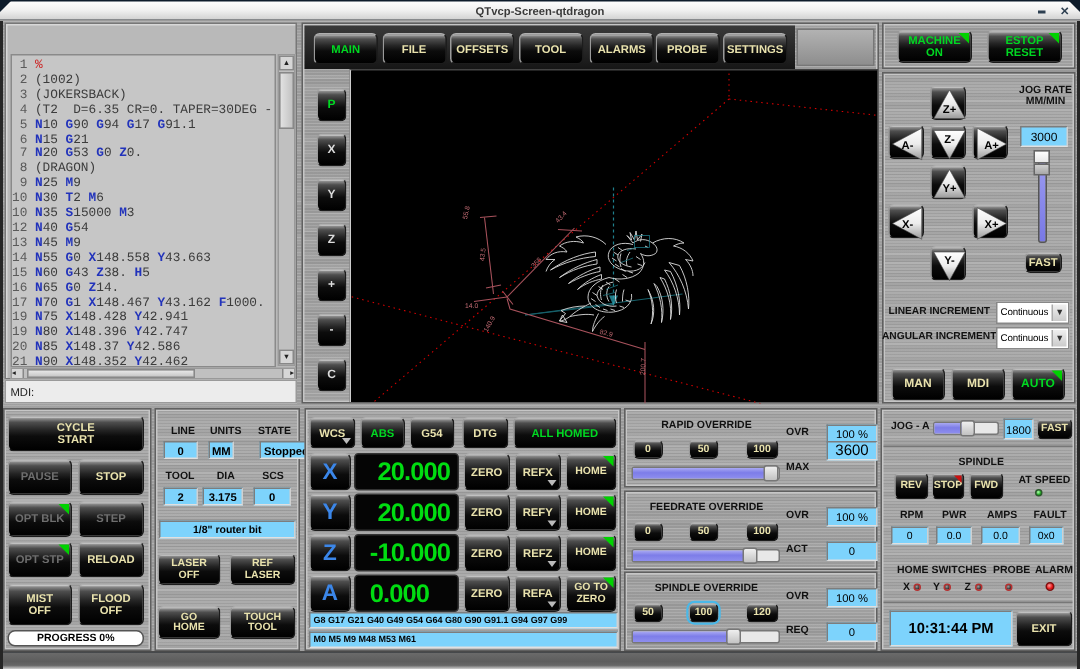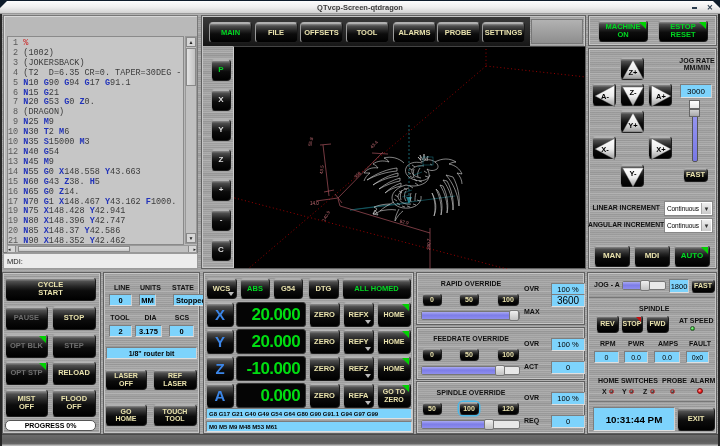--- a/index.html
+++ b/index.html
@@ -376,21 +376,21 @@
     <div class="btn p" style="left:206px;top:356px;width:28px;height:25px;font-size:15px;">
       <span style="color:#3b86e8">Z</span>
     </div>
     <div class="p" style="left:236px;top:356px;width:70px;height:25px;background:#050505;border:1px solid #333;border-radius:3px;display:flex;align-items:center;justify-content:flex-end;padding-right:5px;font-size:17px;letter-spacing:-0.6px;font-weight:bold;color:#00dd11;">-10.000</div>
     <div class="btn p" style="left:309px;top:356px;width:31px;height:25px;font-size:7.5px;">ZERO</div>
     <div class="btn p" style="left:343px;top:356px;width:31px;height:25px;font-size:7.5px;">REFZ<i style="position:absolute;right:2px;bottom:2px;width:0;height:0;border-left:3px solid transparent;border-right:3px solid transparent;border-top:4px solid #bbb;"></i></div>
     <div class="btn p" style="left:377px;top:356px;width:34px;height:25px;font-size:7px;">HOME<i class="tri"></i></div>
     <div class="btn p" style="left:206px;top:383px;width:28px;height:25px;font-size:15px;">
       <span style="color:#3b86e8">A</span>
     </div>
-    <div class="p" style="left:236px;top:383px;width:70px;height:25px;background:#050505;border:1px solid #333;border-radius:3px;display:flex;align-items:center;justify-content:flex-end;padding-right:5px;font-size:17px;letter-spacing:-0.6px;font-weight:bold;color:#00dd11;">0.000</div>
+    <div class="p" style="left:236px;top:383px;width:70px;height:25px;background:#050505;border:1px solid #333;border-radius:3px;display:flex;align-items:center;justify-content:flex-end;padding-right:19px;font-size:17px;letter-spacing:-0.6px;font-weight:bold;color:#00dd11;">0.000</div>
     <div class="btn p" style="left:309px;top:383px;width:31px;height:25px;font-size:7.5px;">ZERO</div>
     <div class="btn p" style="left:343px;top:383px;width:31px;height:25px;font-size:7.5px;">REFA<i style="position:absolute;right:2px;bottom:2px;width:0;height:0;border-left:3px solid transparent;border-right:3px solid transparent;border-top:4px solid #bbb;"></i></div>
     <div class="btn p" style="left:377px;top:383px;width:34px;height:25px;font-size:7px;">GO TO ZERO<i class="tri"></i></div>
   </div>
 <div class="p fld" style="left:206px;top:408px;width:206px;height:11px;font-size:6px;justify-content:flex-start;padding-left:2px;font-weight:bold;">G8 G17 G21 G40 G49 G54 G64 G80 G90 G91.1 G94 G97 G99</div>
 <div class="p fld" style="left:206px;top:421px;width:206px;height:11px;font-size:6px;justify-content:flex-start;padding-left:2px;font-weight:bold;">M0 M5 M9 M48 M53 M61</div>
 
 <div id="ovr">
     <div class="p panel metal" style="left:416px;top:272px;width:169px;height:53px;"></div>
     <div class="p lbl" style="left:421px;top:280px;width:100px;text-align:center;font-size:7px;">RAPID OVERRIDE</div>

